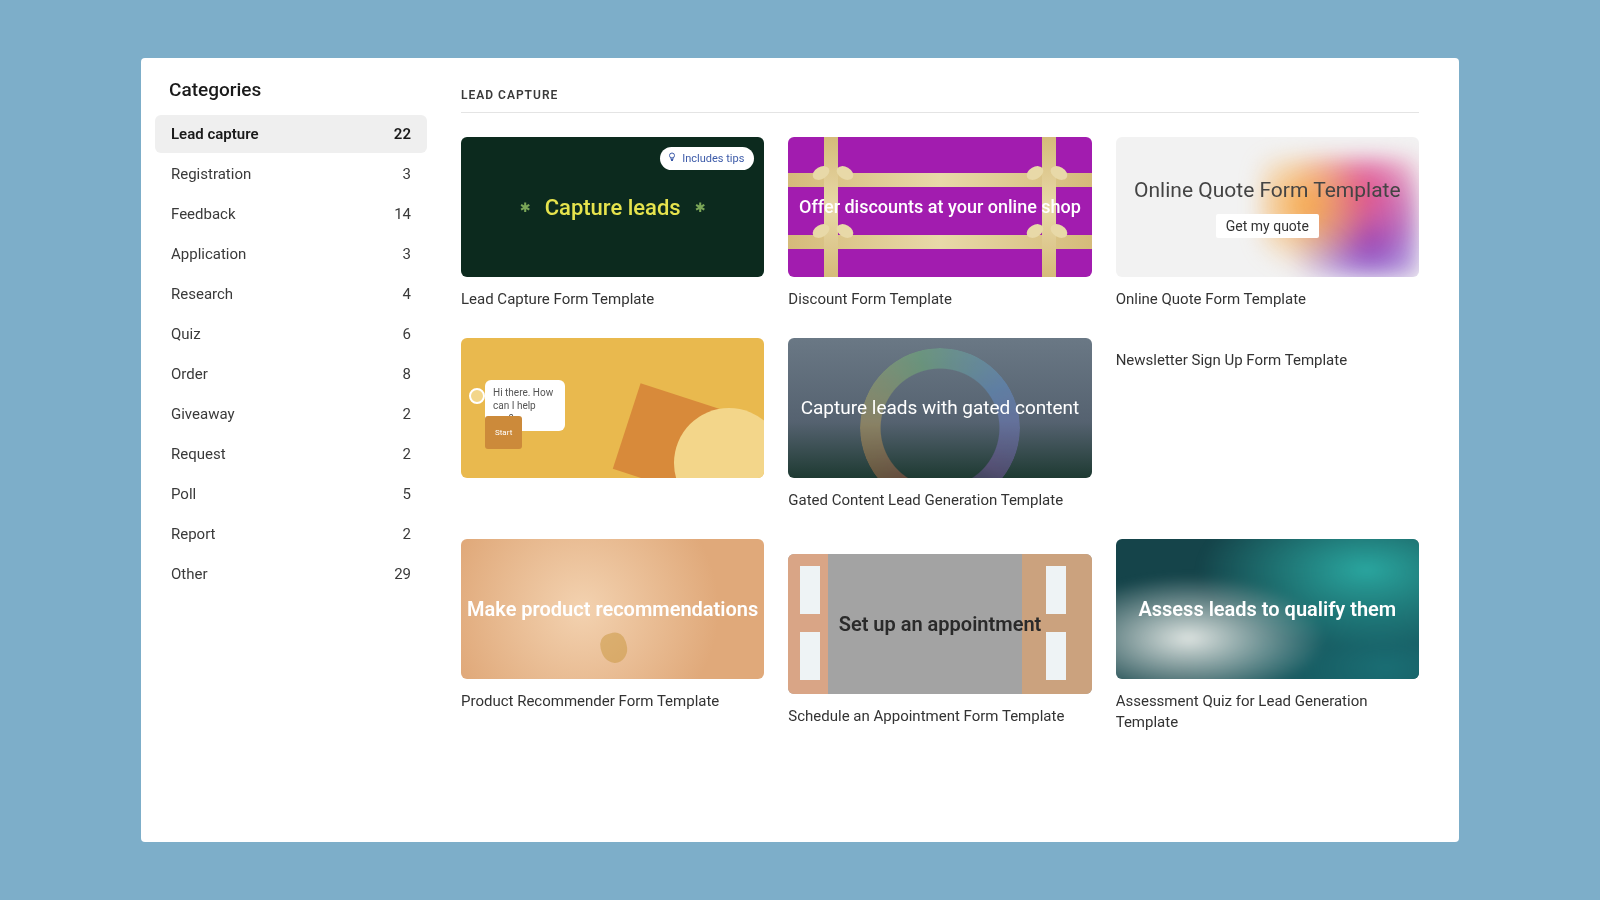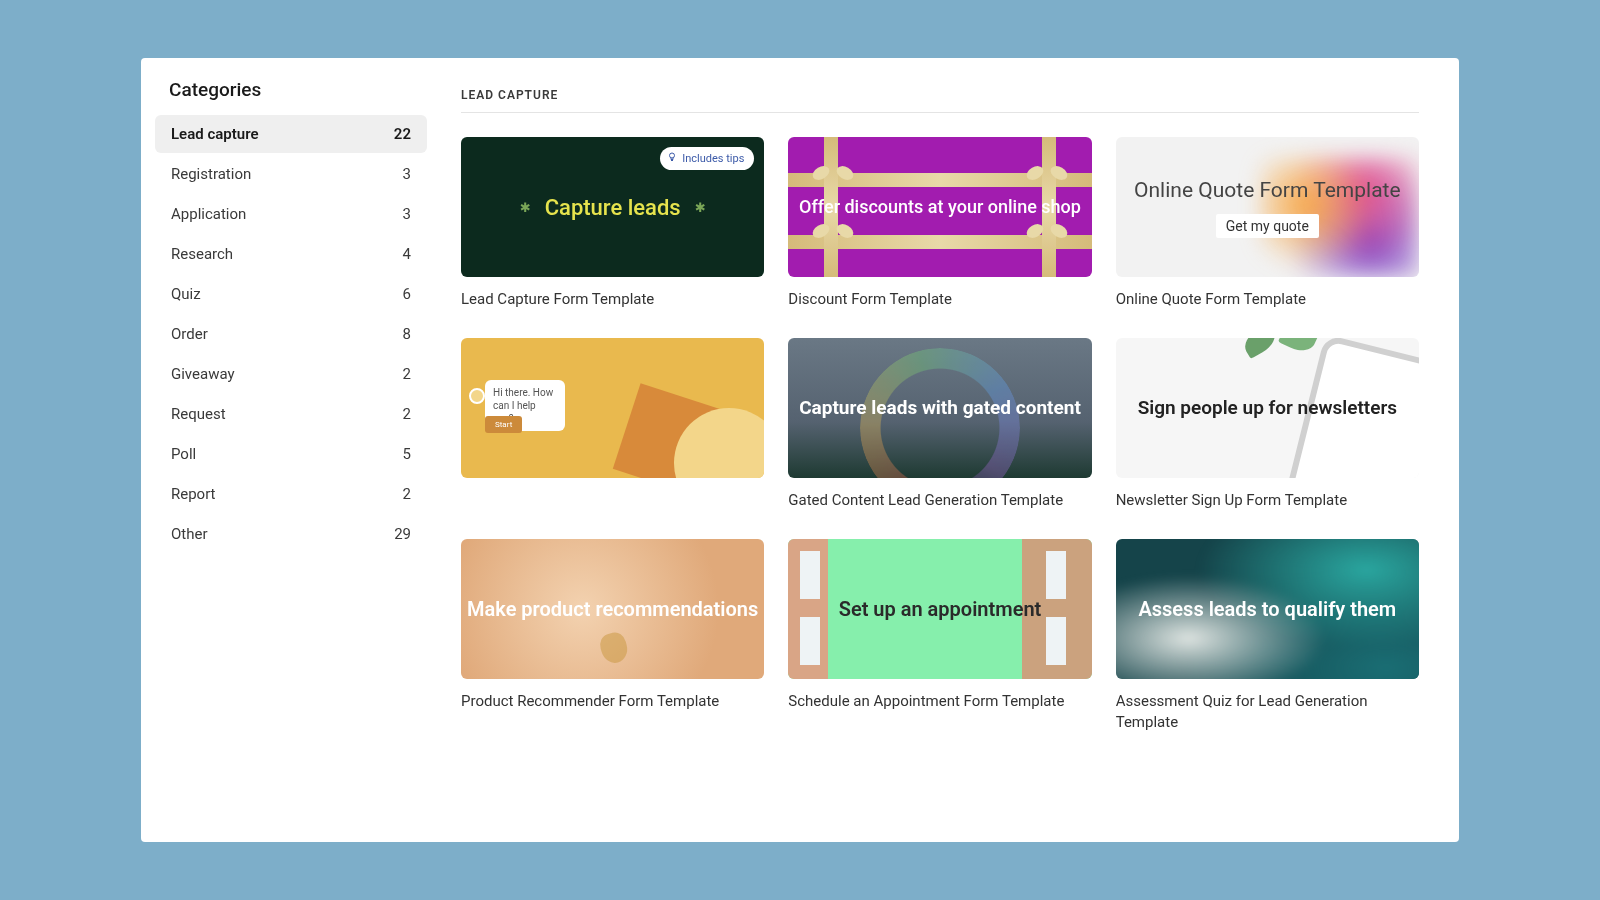--- a/index.html
+++ b/index.html
@@ -140,50 +140,50 @@
     filter: blur(10px);
   }
   .thumb-2 .headline { color:#444; font-size:21px; text-align:center; line-height:1.35; position:relative; z-index:2;}
   .thumb-2 .btn { margin-top:10px; background:#fff; color:#333; font-size:14px; padding:4px 10px; border-radius:2px; position:relative; z-index:2;}
   
   .thumb-3 { background:#e9b94e; }
   .thumb-3 .shape1 { position:absolute; width:110px; height:90px; background:#d88a3a; right:30px; bottom:-10px; transform:rotate(18deg);}
   .thumb-3 .shape2 { position:absolute; width:110px; height:110px; background:#f3d68a; border-radius:50%; right:-20px; bottom:-40px;}
   .thumb-3 .bubble { position:absolute; left:24px; top:42px; background:#fff; color:#555; font-size:10px; padding:6px 8px; border-radius:6px; width:80px; line-height:1.3;}
   .thumb-3 .avatar { position:absolute; left:8px; top:50px; width:16px; height:16px; background:#f3d68a; border-radius:50%; border:2px solid #fff;}
-  .thumb-3 .start { position:absolute; left:24px; top:78px; background:#cc8a3a; color:#fff; font-size:8px; padding:4px 10px; border-radius:3px;}
+  .thumb-3 .start { position:absolute; left:24px; top:78px; background:#cc8a3a; color:#fff; font-size:8px; padding:12px 10px; border-radius:3px;}
   
   .thumb-4 { background: linear-gradient(180deg,#6a7885 0%,#556270 60%, #1e3a32 100%);}
   .thumb-4 .rainbow {
     position:absolute; left:50%; bottom:-30px; width:160px; height:160px; transform:translateX(-50%);
     border-radius:50%;
     background: conic-gradient(from 200deg, rgba(255,94,94,0.45), rgba(255,200,80,0.45), rgba(120,220,120,0.45), rgba(100,170,255,0.45), rgba(180,110,230,0.45), rgba(255,94,94,0));
     -webkit-mask: radial-gradient(circle, transparent 52%, black 53%, black 100%);
     mask: radial-gradient(circle, transparent 52%, black 53%, black 100%);
     opacity:0.7;
   }
-  .thumb-4 .headline { color:#fff; font-size:19px; font-weight:700; line-height:1.4; position:relative;}
+  .thumb-4 .headline { color:#fff; font-size:19px; font-weight:400; line-height:1.4; position:relative;}
   
   .thumb-5 { background:#f6f6f6; }
   .thumb-5 .phone {
     position:absolute; right:-20px; top:10px; width:140px; height:200px; background:#fff; border:6px solid #d0d0d0; border-radius:18px; transform:rotate(14deg);
   }
   .thumb-5 .plant {
     position:absolute; left:44%; top:-16px; width:60px; height:44px; z-index:3;
   }
   .thumb-5 .leaf { position:absolute; width:34px; height:22px; background:#6aa06a; border-radius:60% 10% 60% 10%;}
   .thumb-5 .leaf.l1 { transform:rotate(-30deg); left:-6px; top:8px;}
   .thumb-5 .leaf.l2 { transform:rotate(25deg); right:-6px; top:6px; background:#7bb37b;}
   .thumb-5 .headline { color:#222; font-size:19px; font-weight:600; text-align:center; line-height:1.35; position:relative; z-index:2;}
   
   .thumb-6 { background: radial-gradient(circle at 40% 50%, #f3d2b0 0%, #e0a97a 70%);}
   .thumb-6 .hl { position:absolute; left:46%; bottom:16px; width:26px; height:30px; background:rgba(200,150,60,0.5); border-radius:40% 40% 50% 50%; transform:rotate(-15deg);}
   .thumb-6 .headline { color:#fff; font-size:20px; font-weight:600; text-align:center; line-height:1.35;}
   
-  .thumb-7 { background:#86efac; position:relative;}
+  .thumb-7 { background:#a3a3a3; position:relative;margin-top:15px;}
   .thumb-7 .leftbar { position:absolute; left:0; top:0; width:40px; height:100%; background:#d9a586;}
   .thumb-7 .rightbar { position:absolute; right:0; top:0; width:70px; height:100%; background:#cba27e;}
   .thumb-7 .win { position:absolute; background:#eef3f5; top:12px; width:20px; height:48px;}
   .thumb-7 .w1 { left:12px;}
   .thumb-7 .w2 { left:12px; top:78px;}
   .thumb-7 .w3 { right:26px;}
   .thumb-7 .w4 { right:26px; top:78px;}
   .thumb-7 .headline { color:#2a2a2a; font-size:20px; font-weight:600; text-align:center; line-height:1.35; position:relative;}
   
   .thumb-8 { background:#15444a;}
@@ -204,20 +204,24 @@
   <aside class="sidebar">
     <div class="sidebar-title">Categories</div>
 
     <div class="category-item active">
       <span>Lead capture</span>
       <span class="category-count">22</span>
     </div>
     <div class="category-item">
       <span>Registration</span>
       <span class="category-count">3</span>
+    </div>
+    <div class="category-item">
+      <span>Feedback</span>
+      <span class="category-count">14</span>
     </div>
     <div class="category-item">
       <span>Application</span>
       <span class="category-count">3</span>
     </div>
     <div class="category-item">
       <span>Research</span>
       <span class="category-count">4</span>
     </div>
     <div class="category-item">
@@ -312,28 +316,20 @@
 
       <div class="card">
         <div class="thumb thumb-4">
           <div class="rainbow"></div>
           <div class="headline">Capture leads with gated content</div>
         </div>
         <div class="card-title">Gated Content Lead Generation Template</div>
       </div>
 
       <div class="card">
-        <div class="thumb thumb-5">
-          <div class="plant">
-              <div class="leaf l1"></div>
-              <div class="leaf l2"></div>
-            </div>
-          <div class="phone"></div>
-          <div class="headline">Sign people up for newsletters</div>
-        </div>
         <div class="card-title">Newsletter Sign Up Form Template</div>
       </div>
 
       <div class="card">
         <div class="thumb thumb-6">
           <div class="hl"></div>
           <div class="headline">Make product recommendations</div>
         </div>
         <div class="card-title">Product Recommender Form Template</div>
       </div>

